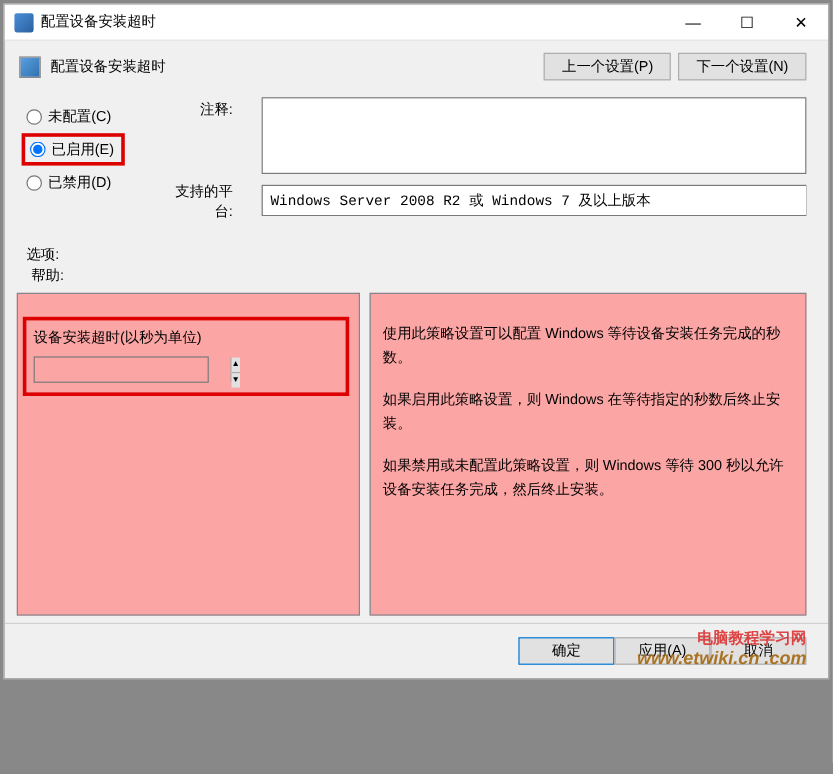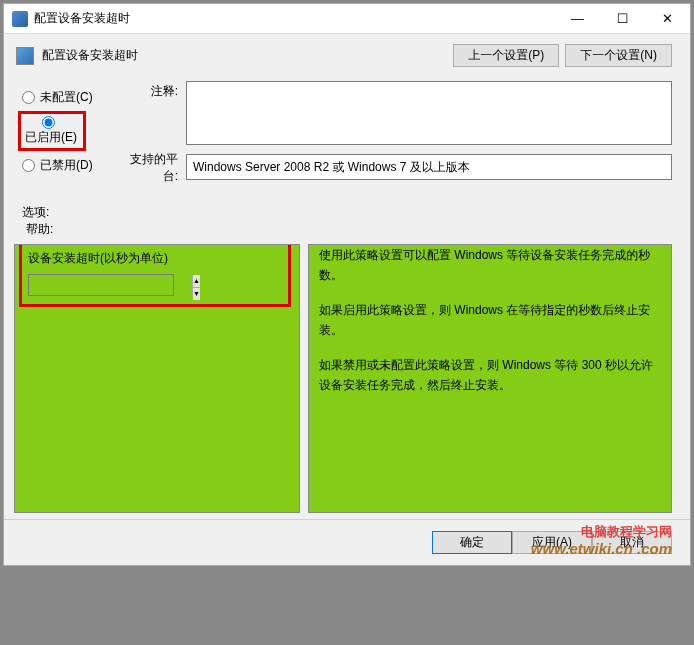--- a/index.html
+++ b/index.html
@@ -60,20 +60,21 @@
       background: #e1e1e1;
       border: 1px solid #adadad;
       font-size: 12px;
       margin-left: 6px;
       cursor: pointer;
       text-align: right;
     }
     .config-area {
       padding: 8px 18px 4px 18px;
       display: flex;
+      gap: 16px;
     }
     .radio-col {
       width: 100px;
       padding-top: 2px;
     }
     .radio-item {
       display: flex; align-items: center;
       height: 28px;
       font-size: 12px;
     }
@@ -104,39 +105,40 @@
     }
     .platform-box {
       width: 100%;
       height: 26px;
       border: 1px solid #7a7a7a;
       background: #fff;
       padding: 4px 6px;
       margin-top: 6px;
       font-size: 12px;
       overflow-y: scroll;
+      font-family: Liberation Mono, monospace;
     }
     .labels-row2 {
       display: flex;
       padding: 10px 18px 4px 18px;
       margin-top: 10px;
       flex-direction: column;
     }
     .labels-row2 .half { flex: 1; }
     .panes {
       display: flex;
       flex: 1;
       padding: 2px 18px 6px 10px;
       gap: 8px;
       min-height: 0;
     }
     .pane {
       border: 1px solid #828790;
-      background: #84cc16;
-      padding: 0 10px;
+      background: #fca5a5;
+      padding: 23px 10px;
       overflow-y: auto;
       font-size: 12px;
       line-height: 1.7;
     }
     .pane-left { width: 286px; position: relative; }
     .pane-right { flex: 1; }
     .opt-highlight {
       border: 3px solid #d00;
       padding: 4px 6px 8px 6px;
       margin: -4px -2px 0 -6px;
@@ -234,21 +236,21 @@
     <button class="nav-btn">下一个设置(N)</button>
   </div>
 
   <div class="config-area">
     <div class="radio-col">
       <label class="radio-item">
         <input type="radio" name="state" style="">
         <span>未配置(C)</span>
       </label>
       <div class="highlight-red">
-        <label class="radio-item" style="height:auto;padding-left:4px;flex-direction:column;">
+        <label class="radio-item" style="height:auto;padding-left:4px;">
           <input type="radio" name="state" checked="" style="">
           <span>已启用(E)</span>
         </label>
       </div>
       <label class="radio-item">
         <input type="radio" name="state" style="">
         <span>已禁用(D)</span>
       </label>
     </div>
     <div class="labels-col">

